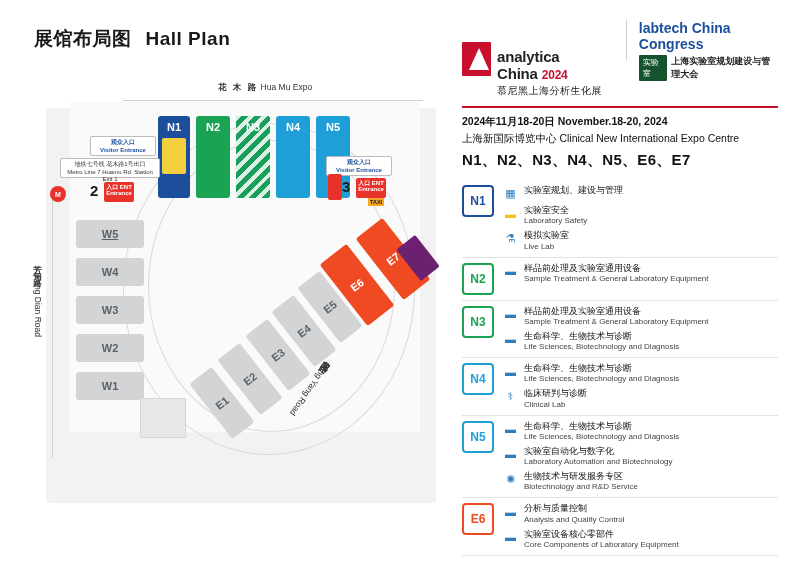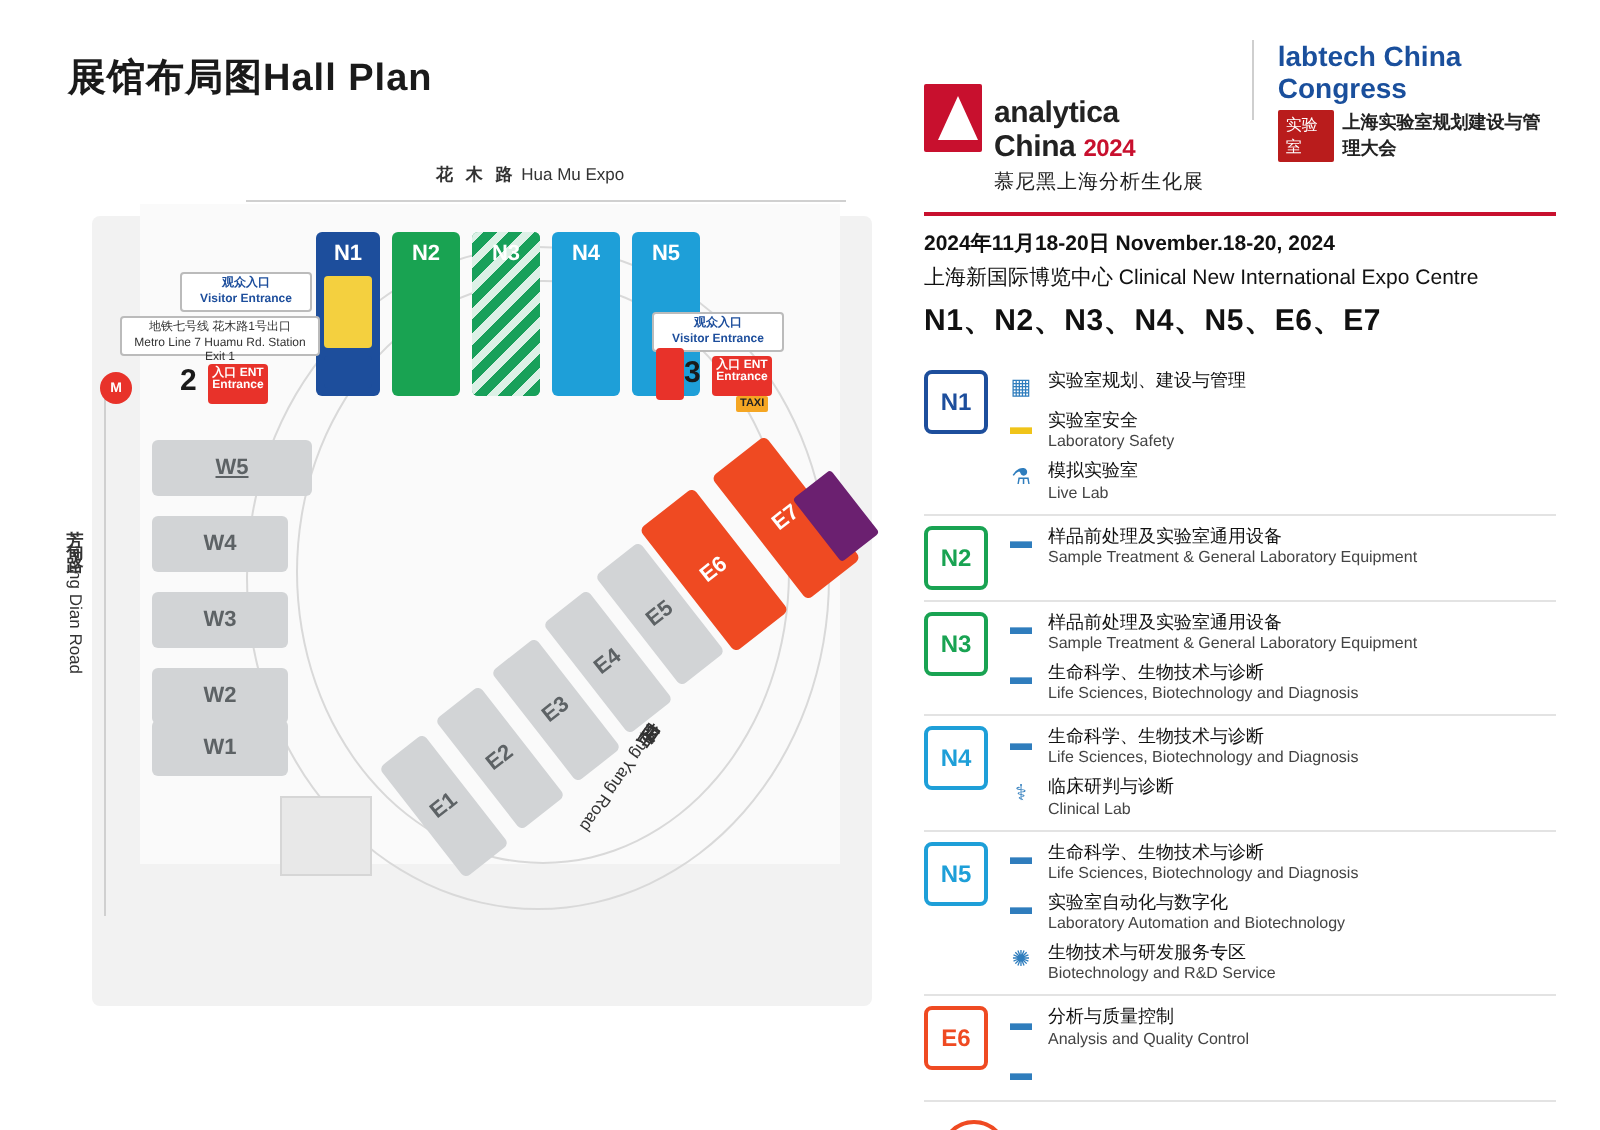--- a/index.html
+++ b/index.html
@@ -8,21 +8,21 @@
     font-family:"Liberation Sans","DejaVu Sans",sans-serif;
     overflow:hidden;position:relative;
   }
   #root{position:relative;width:800px;height:565px;}
 
   
   .title{
     position:absolute;left:34px;top:26px;
     font-size:19px;font-weight:bold;color:#1a1a1a;letter-spacing:.5px;
   }
-  .title .en{}
+  .title .en{margin-left:14px;}
 
   
   .map{position:absolute;left:28px;top:78px;width:420px;height:470px;}
 
   .road-label{position:absolute;font-size:8.5px;color:#333;white-space:nowrap;}
   .road-label .cn{font-weight:bold;letter-spacing:2px;}
   .road-label .en{}
 
   .vert{writing-mode:vertical-rl;text-orientation:mixed;}
 
@@ -106,21 +106,21 @@
   }
   .logo-a{font-size:15px;color:#222;font-weight:bold;letter-spacing:-.2px;margin-top:28px;}
   .logo-a .year{color:#c8102e;font-size:12px;margin-left:4px;}
   .logo-a-sub{font-size:10px;color:#222;font-weight:normal;letter-spacing:.5px;margin-top:2px;}
   .divider-v{width:1px;height:40px;background:#cfcfcf;margin:0 2px;}
   .logo-lab{font-size:14px;font-weight:bold;color:#1a4f9c;}
   .lab-sub{
     display:flex;align-items:center;margin-top:3px;
   }
   .lab-sub .blk{
-    background:#b91c1c;color:#fff;font-size:8px;padding:2px 4px;border-radius:1px;margin-right:4px;
+    background:#14532d;color:#fff;font-size:8px;padding:2px 4px;border-radius:1px;margin-right:4px;
   }
   .lab-sub .txt{font-size:9px;color:#222;font-weight:bold;}
 
   .redline{height:2px;background:#c8102e;margin:8px 0 7px 0;}
 
   .meta1{font-size:10.5px;color:#111;font-weight:bold;}
   .meta2{font-size:10.5px;color:#111;margin-top:3px;}
   .halls-line{font-size:15px;font-weight:bold;color:#111;margin-top:5px;letter-spacing:.3px;}
 
   .legend{margin-top:10px;}
@@ -233,33 +233,33 @@
     </div>
 
     <div class="bignum" style="left:314px;top:100px;">3</div>
     <div class="entrance" style="left:328px;top:100px;width:30px;height:20px;">
       <div>入口 ENT</div>
       <div>Entrance</div>
     </div>
     <div class="taxi" style="left:340px;top:120px;">TAXI</div>
     <div style="position:absolute;left:300px;top:96px;width:14px;height:26px;background:#e8322a;border-radius:2px;"></div>
 
-    <div class="hall grey label-mid" style="left:48px;top:142px;width:80px;height:28px;text-decoration:underline;">
+    <div class="hall grey label-mid" style="left:48px;top:142px;width:68px;height:28px;text-decoration:underline;">
         <span>W5</span>
       </div>
     <div class="hall grey label-mid" style="left:48px;top:180px;width:68px;height:28px;">
         <span>W4</span>
       </div>
     <div class="hall grey label-mid" style="left:48px;top:218px;width:68px;height:28px;">
         <span>W3</span>
       </div>
     <div class="hall grey label-mid" style="left:48px;top:256px;width:68px;height:28px;">
         <span>W2</span>
       </div>
-    <div class="hall grey label-mid" style="left:48px;top:282px;width:68px;height:28px;">
+    <div class="hall grey label-mid" style="left:48px;top:294px;width:68px;height:28px;">
         <span>W1</span>
       </div>
 
     <div style="position:absolute;left:112px;top:320px;width:44px;height:38px;background:#e8e8e8;border:1px solid #d6d6d6;"></div>
 
     <div class="hall grey label-mid" style="left:180px;top:290px;width:28px;height:70px;transform:rotate(-38deg);">
         <span>E1</span>
       </div>
     <div class="hall grey label-mid" style="left:208px;top:266px;width:28px;height:70px;transform:rotate(-38deg);">
         <span>E2</span>
@@ -424,20 +424,24 @@
         <div class="cats">
           <div class="cat">
             <div class="cicon">▬</div>
             <div class="cat-txt">
                 <div class="cn">分析与质量控制</div>
                 <div class="en">Analysis and Quality Control</div>
               </div>
           </div>
           <div class="cat">
             <div class="cicon">▬</div>
+            <div class="cat-txt">
+                <div class="cn">实验室设备核心零部件</div>
+                <div class="en">Core Components of Laboratory Equipment</div>
+              </div>
           </div>
         </div>
       </div>
 
       <div class="super">
         <div class="super-badge">
           <div class="sun">E7</div>
 
         </div>
         <div class="cats" style="padding-top:2px;">

